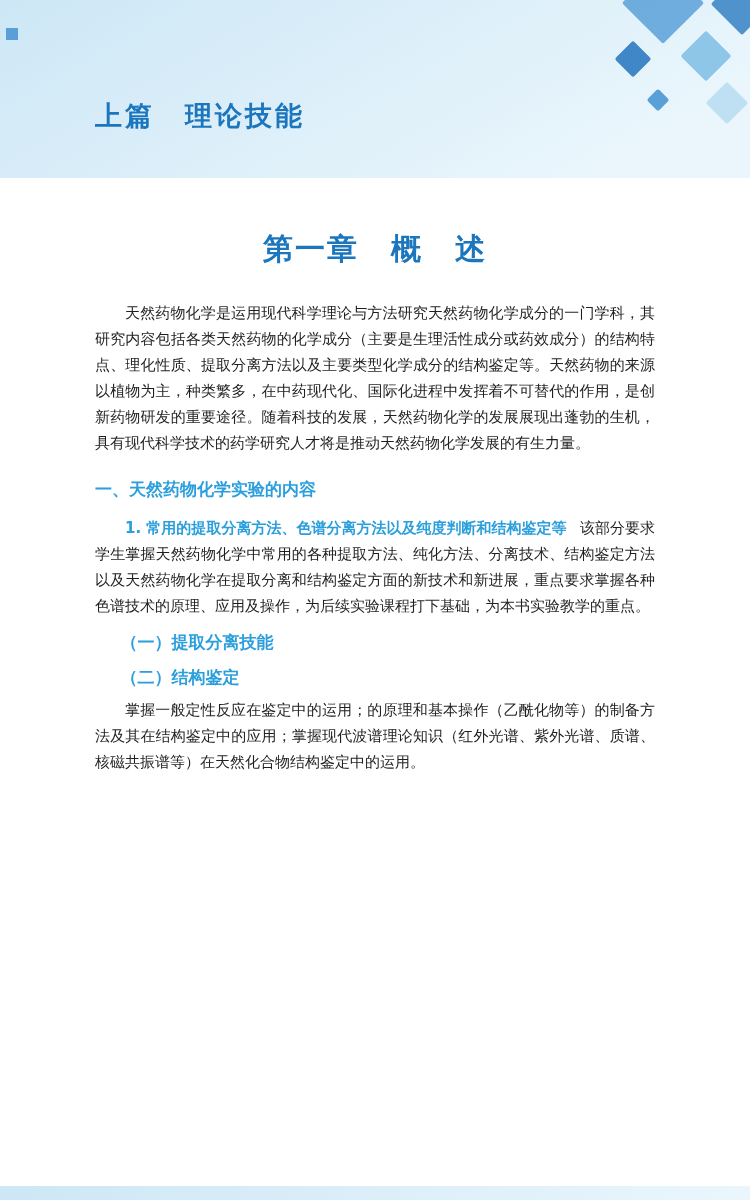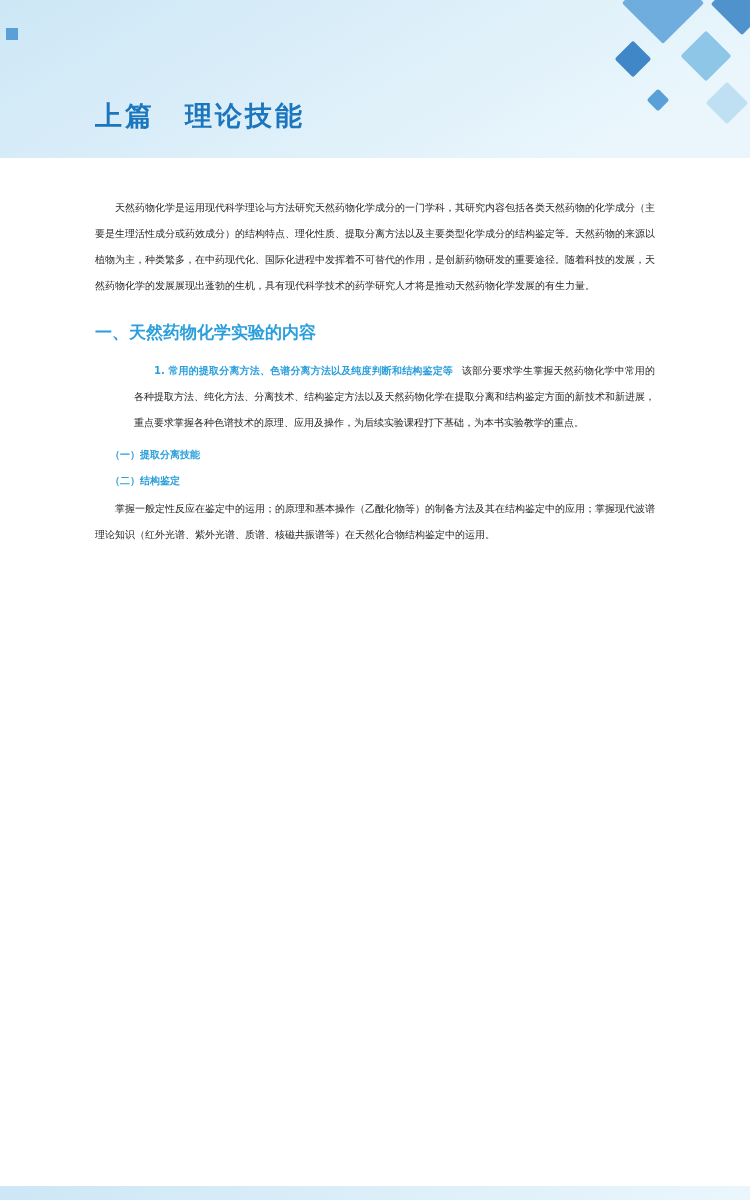--- a/index.html
+++ b/index.html
@@ -11,21 +11,21 @@
     margin: 0 auto;
     background: #ffffff;
     overflow: hidden;
     font-family: "DejaVu Sans", "Liberation Sans", sans-serif;
   }
 
   
   .band {
     position: absolute;
     top: 0; left: 0; right: 0;
-    height: 158px;
+    height: 178px;
     background: linear-gradient(150deg, var(--band-top, #cde7f6) 0%, var(--band-bottom, #e9f5fc) 85%);
   }
   .part-title {
     position: absolute;
     left: 95px;
     top: 98px;
     font-size: 27px;
     font-weight: bold;
     letter-spacing: 3px;
     color: var(--title-blue, #1b76bd);
@@ -54,42 +54,42 @@
   }
   .chapter-title {
     text-align: center;
     color: var(--title-blue, #1b76bd);
     font-size: 30px;
     font-weight: bold;
     letter-spacing: 2px;
     margin: 34px 0 30px 0;
   }
   .body-para {
-    font-size: 10px;
+    font-size: 15px;
     line-height: 26px;
     color: var(--text-color, #1f1f1f);
     text-align: justify;
     text-indent: 2em;
     margin-bottom: 4px;
   }
   .section-heading {
     color: var(--accent-blue, #2b9fdc);
     font-size: 17px;
     font-weight: bold;
     margin: 22px 0 14px 0;
   }
   .item-label {
     color: var(--accent-blue, #2b9fdc);
     font-weight: bold;
     margin-right: 0.9em;
   }
-  .item { margin-bottom: 6px; margin-left: 39px; }
+  .item { margin-bottom: 6px; }
   .sub-heading {
     color: var(--accent-blue, #2b9fdc);
-    font-size: 10px;
+    font-size: 17px;
     font-weight: bold;
     text-indent: 1.5em;
     margin: 12px 0 8px 0;
   }
 
   
   .bottom-band {
     position: absolute;
     left: 0; right: 0; bottom: 0;
     height: 14px;
@@ -109,20 +109,21 @@
       <span class="diamond d2"></span>
       <span class="diamond d3"></span>
       <span class="diamond d4"></span>
       <span class="diamond d5"></span>
     </div>
     <h1 class="part-title">上篇　理论技能</h1>
   </header>
 
   <main class="content">
 
+    <h2 class="chapter-title">第一章　概　述</h2>
 
     <p class="body-para">天然药物化学是运用现代科学理论与方法研究天然药物化学成分的一门学科，其研究内容包括各类天然药物的化学成分（主要是生理活性成分或药效成分）的结构特点、理化性质、提取分离方法以及主要类型化学成分的结构鉴定等。天然药物的来源以植物为主，种类繁多，在中药现代化、国际化进程中发挥着不可替代的作用，是创新药物研发的重要途径。随着科技的发展，天然药物化学的发展展现出蓬勃的生机，具有现代科学技术的药学研究人才将是推动天然药物化学发展的有生力量。</p>
 
     <h3 class="section-heading">一、天然药物化学实验的内容</h3>
 
     <p class="body-para item"><span class="item-label">1. 常用的提取分离方法、色谱分离方法以及纯度判断和结构鉴定等</span><span>该部分要求学生掌握天然药物化学中常用的各种提取方法、纯化方法、分离技术、结构鉴定方法以及天然药物化学在提取分离和结构鉴定方面的新技术和新进展，重点要求掌握各种色谱技术的原理、应用及操作，为后续实验课程打下基础，为本书实验教学的重点。</span></p>
 
 
 
 

